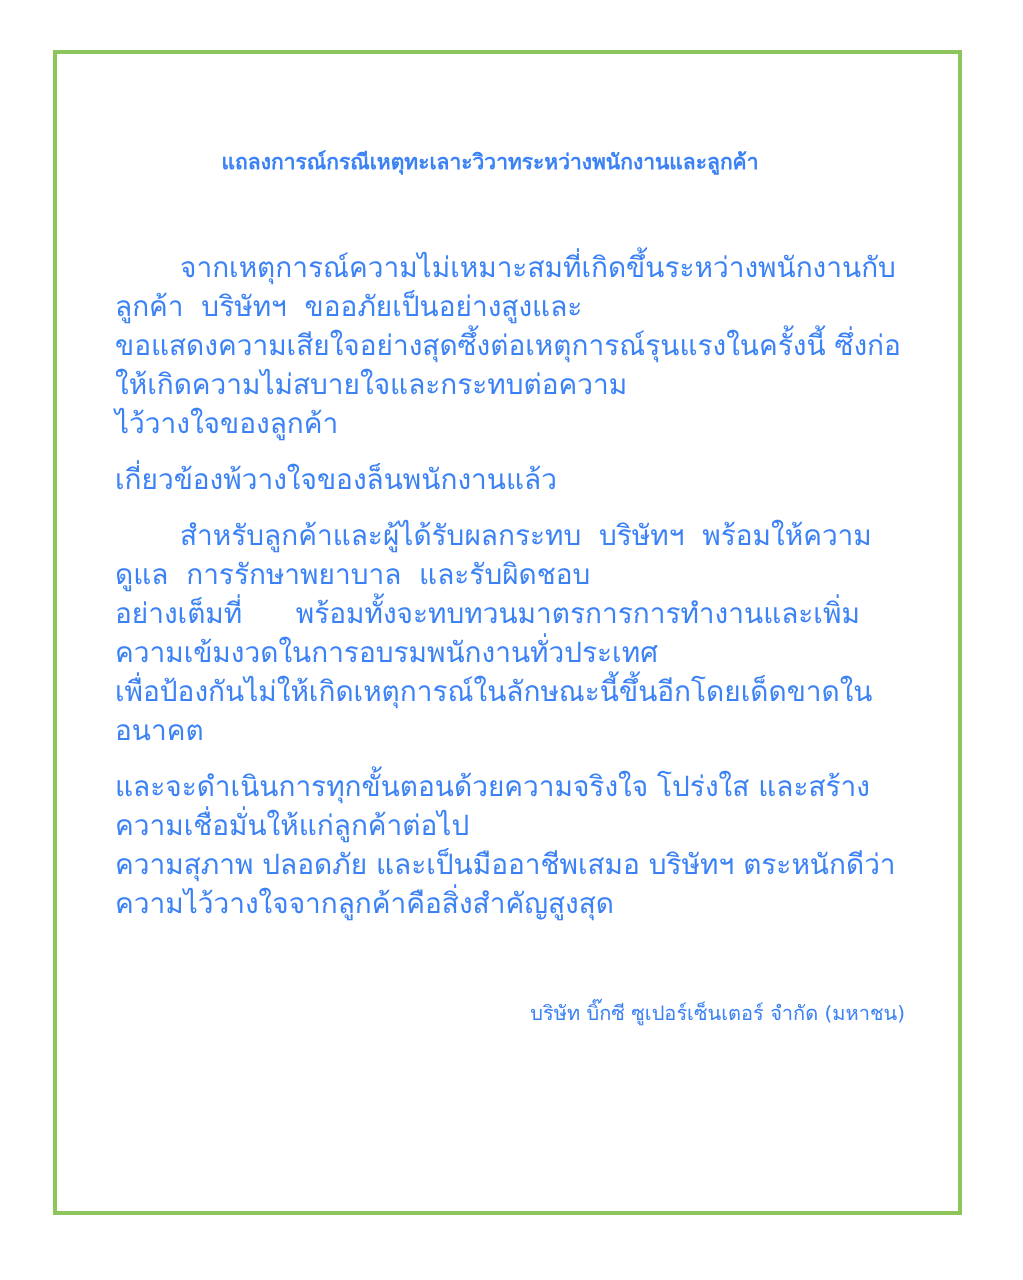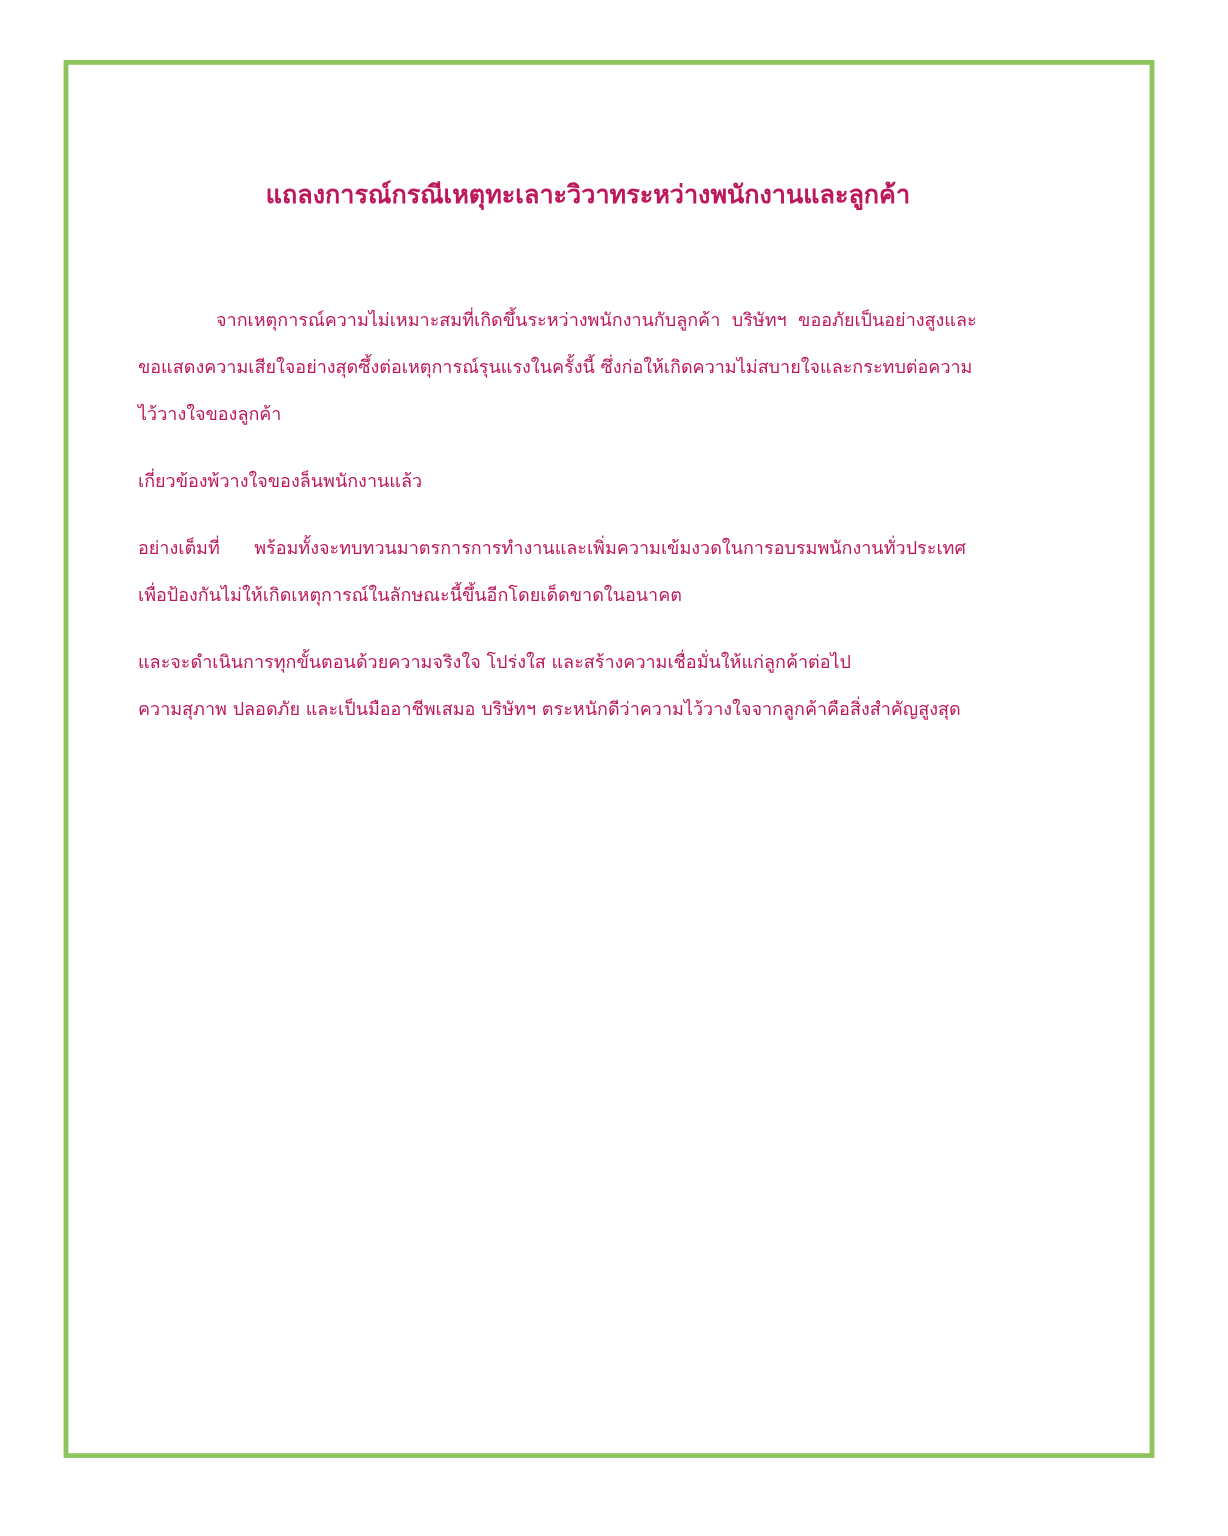--- a/index.html
+++ b/index.html
@@ -7,21 +7,21 @@
     padding: 0;
     background: #ffffff;
   }
   .page {
     position: relative;
     width: 1023px;
     height: 1244px;
     background: #ffffff;
     overflow: hidden;
     font-family: "DejaVu Sans", "Liberation Sans", sans-serif;
-    color: #be185d;
+    color: #3b82f6;
   }
   .green-frame {
     position: absolute;
     left: 53px;
     top: 50px;
     width: 909px;
     height: 1165px;
     border: 4px solid #8dc55c;
     box-sizing: border-box;
     background: transparent;
@@ -37,21 +37,21 @@
     font-weight: bold;
     font-size: 21px;
     line-height: 28px;
     margin: 0 40px 72px 0;
     white-space: pre-wrap;
   }
   .paragraph {
     margin: 0 0 17px 0;
   }
   .line {
-    font-size: 15px;
+    font-size: 28px;
     line-height: 39px;
     white-space: pre-wrap;
   }
   .line.first {
     text-indent: 65px;
   }
   .signature {
     margin-top: 75px;
     text-align: right;
     font-size: 20px;
@@ -82,27 +82,29 @@
       <div class="line first">จากเหตุการณ์ความไม่เหมาะสมที่เกิดขึ้นระหว่างพนักงานกับลูกค้า  บริษัทฯ  ขออภัยเป็นอย่างสูงและ</div>
       <div class="line">ขอแสดงความเสียใจอย่างสุดซึ้งต่อเหตุการณ์รุนแรงในครั้งนี้ ซึ่งก่อให้เกิดความไม่สบายใจและกระทบต่อความ</div>
       <div class="line">ไว้วางใจของลูกค้า</div>
     </div>
 
     <div class="paragraph">
       <div class="line">เกี่ยวข้องพ้วางใจของล็นพนักงานแล้ว</div>
     </div>
 
     <div class="paragraph">
+      <div class="line first">สำหรับลูกค้าและผู้ได้รับผลกระทบ  บริษัทฯ  พร้อมให้ความดูแล  การรักษาพยาบาล  และรับผิดชอบ</div>
       <div class="line">อย่างเต็มที่      พร้อมทั้งจะทบทวนมาตรการการทำงานและเพิ่มความเข้มงวดในการอบรมพนักงานทั่วประเทศ</div>
       <div class="line">เพื่อป้องกันไม่ให้เกิดเหตุการณ์ในลักษณะนี้ขึ้นอีกโดยเด็ดขาดในอนาคต</div>
     </div>
 
     <div class="paragraph">
       <div class="line">และจะดำเนินการทุกขั้นตอนด้วยความจริงใจ โปร่งใส และสร้างความเชื่อมั่นให้แก่ลูกค้าต่อไป</div>
       <div class="line">ความสุภาพ ปลอดภัย และเป็นมืออาชีพเสมอ บริษัทฯ ตระหนักดีว่าความไว้วางใจจากลูกค้าคือสิ่งสำคัญสูงสุด</div>
     </div>
 
+    <div class="signature">บริษัท บิ๊กซี ซูเปอร์เซ็นเตอร์ จำกัด (มหาชน)</div>
 
   </div>
 
   <div class="bottom-black-bar"></div>
 
 </div>
 
 </body></html>

